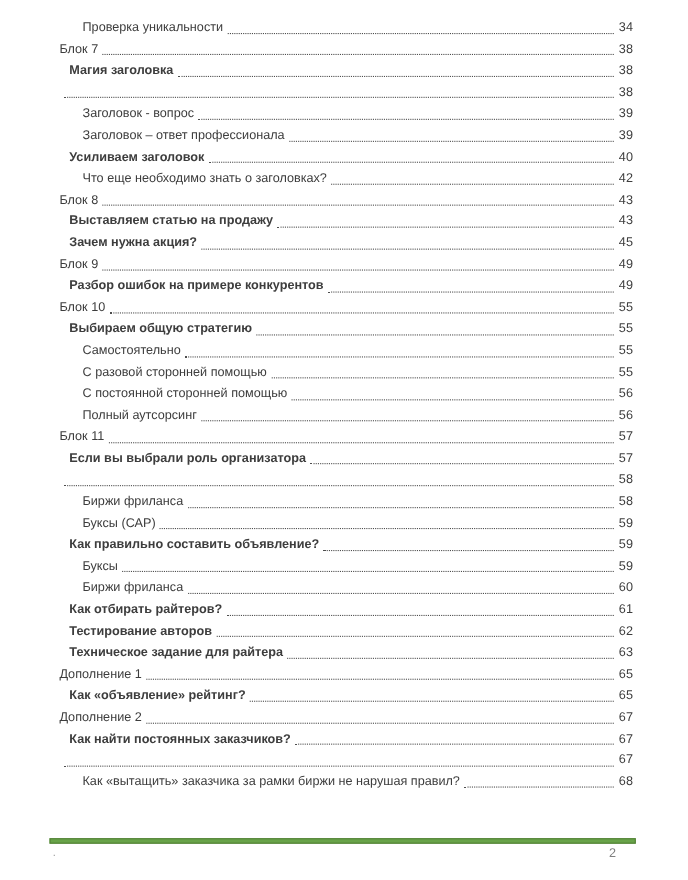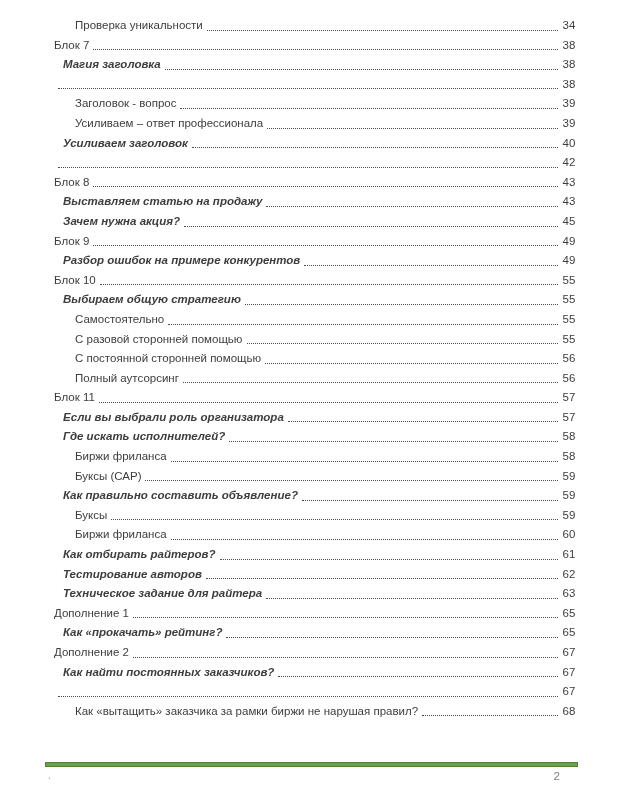--- a/index.html
+++ b/index.html
@@ -27,21 +27,21 @@
     display:flex;
     height:19.6px;
     line-height:19.6px;
     font-size:11.5px;
     color:var(--text-color);
     white-space:nowrap;
     cursor:pointer;
   }
   .toc-row .title{flex:0 0 auto;}
   .toc-row.level-0 .title{padding-left:0;}
-  .toc-row.level-1 .title{padding-left:9px;font-weight:bold;font-style:italic;}
+  .toc-row.level-1 .title{padding-left:9px;font-weight:bold;}
   .toc-row.level-2 .title{padding-left:21px;}
   .toc-row .leader{
     flex:1 1 auto;
     position:relative;
     min-width:8px;
   }
   .toc-row .leader::after{
     content:"";
     position:absolute;
     left:4px;right:3px;bottom:5px;
@@ -97,30 +97,31 @@
       <div class="toc-row level-2">
     <span class="leader"></span>
     <span class="pagenum">38</span>
   </div>
       <div class="toc-row level-2">
     <span class="title">Заголовок - вопрос</span>
     <span class="leader"></span>
     <span class="pagenum">39</span>
   </div>
       <div class="toc-row level-2">
-    <span class="title">Усиливаем – ответ профессионала</span>
+    <span class="title">Заголовок – ответ профессионала</span>
     <span class="leader"></span>
     <span class="pagenum">39</span>
   </div>
       <div class="toc-row level-1">
     <span class="title">Усиливаем заголовок</span>
     <span class="leader"></span>
     <span class="pagenum">40</span>
   </div>
       <div class="toc-row level-2">
+    <span class="title">Что еще необходимо знать о заголовках?</span>
     <span class="leader"></span>
     <span class="pagenum">42</span>
   </div>
       <div class="toc-row level-0">
     <span class="title">Блок 8</span>
     <span class="leader"></span>
     <span class="pagenum">43</span>
   </div>
       <div class="toc-row level-1">
     <span class="title">Выставляем статью на продажу</span>
@@ -176,21 +177,20 @@
     <span class="title">Блок 11</span>
     <span class="leader"></span>
     <span class="pagenum">57</span>
   </div>
       <div class="toc-row level-1">
     <span class="title">Если вы выбрали роль организатора</span>
     <span class="leader"></span>
     <span class="pagenum">57</span>
   </div>
       <div class="toc-row level-1">
-    <span class="title">Где искать исполнителей?</span>
     <span class="leader"></span>
     <span class="pagenum">58</span>
   </div>
       <div class="toc-row level-2">
     <span class="title">Биржи фриланса</span>
     <span class="leader"></span>
     <span class="pagenum">58</span>
   </div>
       <div class="toc-row level-2">
     <span class="title">Буксы (САР)</span>
@@ -226,21 +226,21 @@
     <span class="title">Техническое задание для райтера</span>
     <span class="leader"></span>
     <span class="pagenum">63</span>
   </div>
       <div class="toc-row level-0">
     <span class="title">Дополнение 1</span>
     <span class="leader"></span>
     <span class="pagenum">65</span>
   </div>
       <div class="toc-row level-1">
-    <span class="title">Как «прокачать» рейтинг?</span>
+    <span class="title">Как «объявление» рейтинг?</span>
     <span class="leader"></span>
     <span class="pagenum">65</span>
   </div>
       <div class="toc-row level-0">
     <span class="title">Дополнение 2</span>
     <span class="leader"></span>
     <span class="pagenum">67</span>
   </div>
       <div class="toc-row level-1">
     <span class="title">Как найти постоянных заказчиков?</span>

